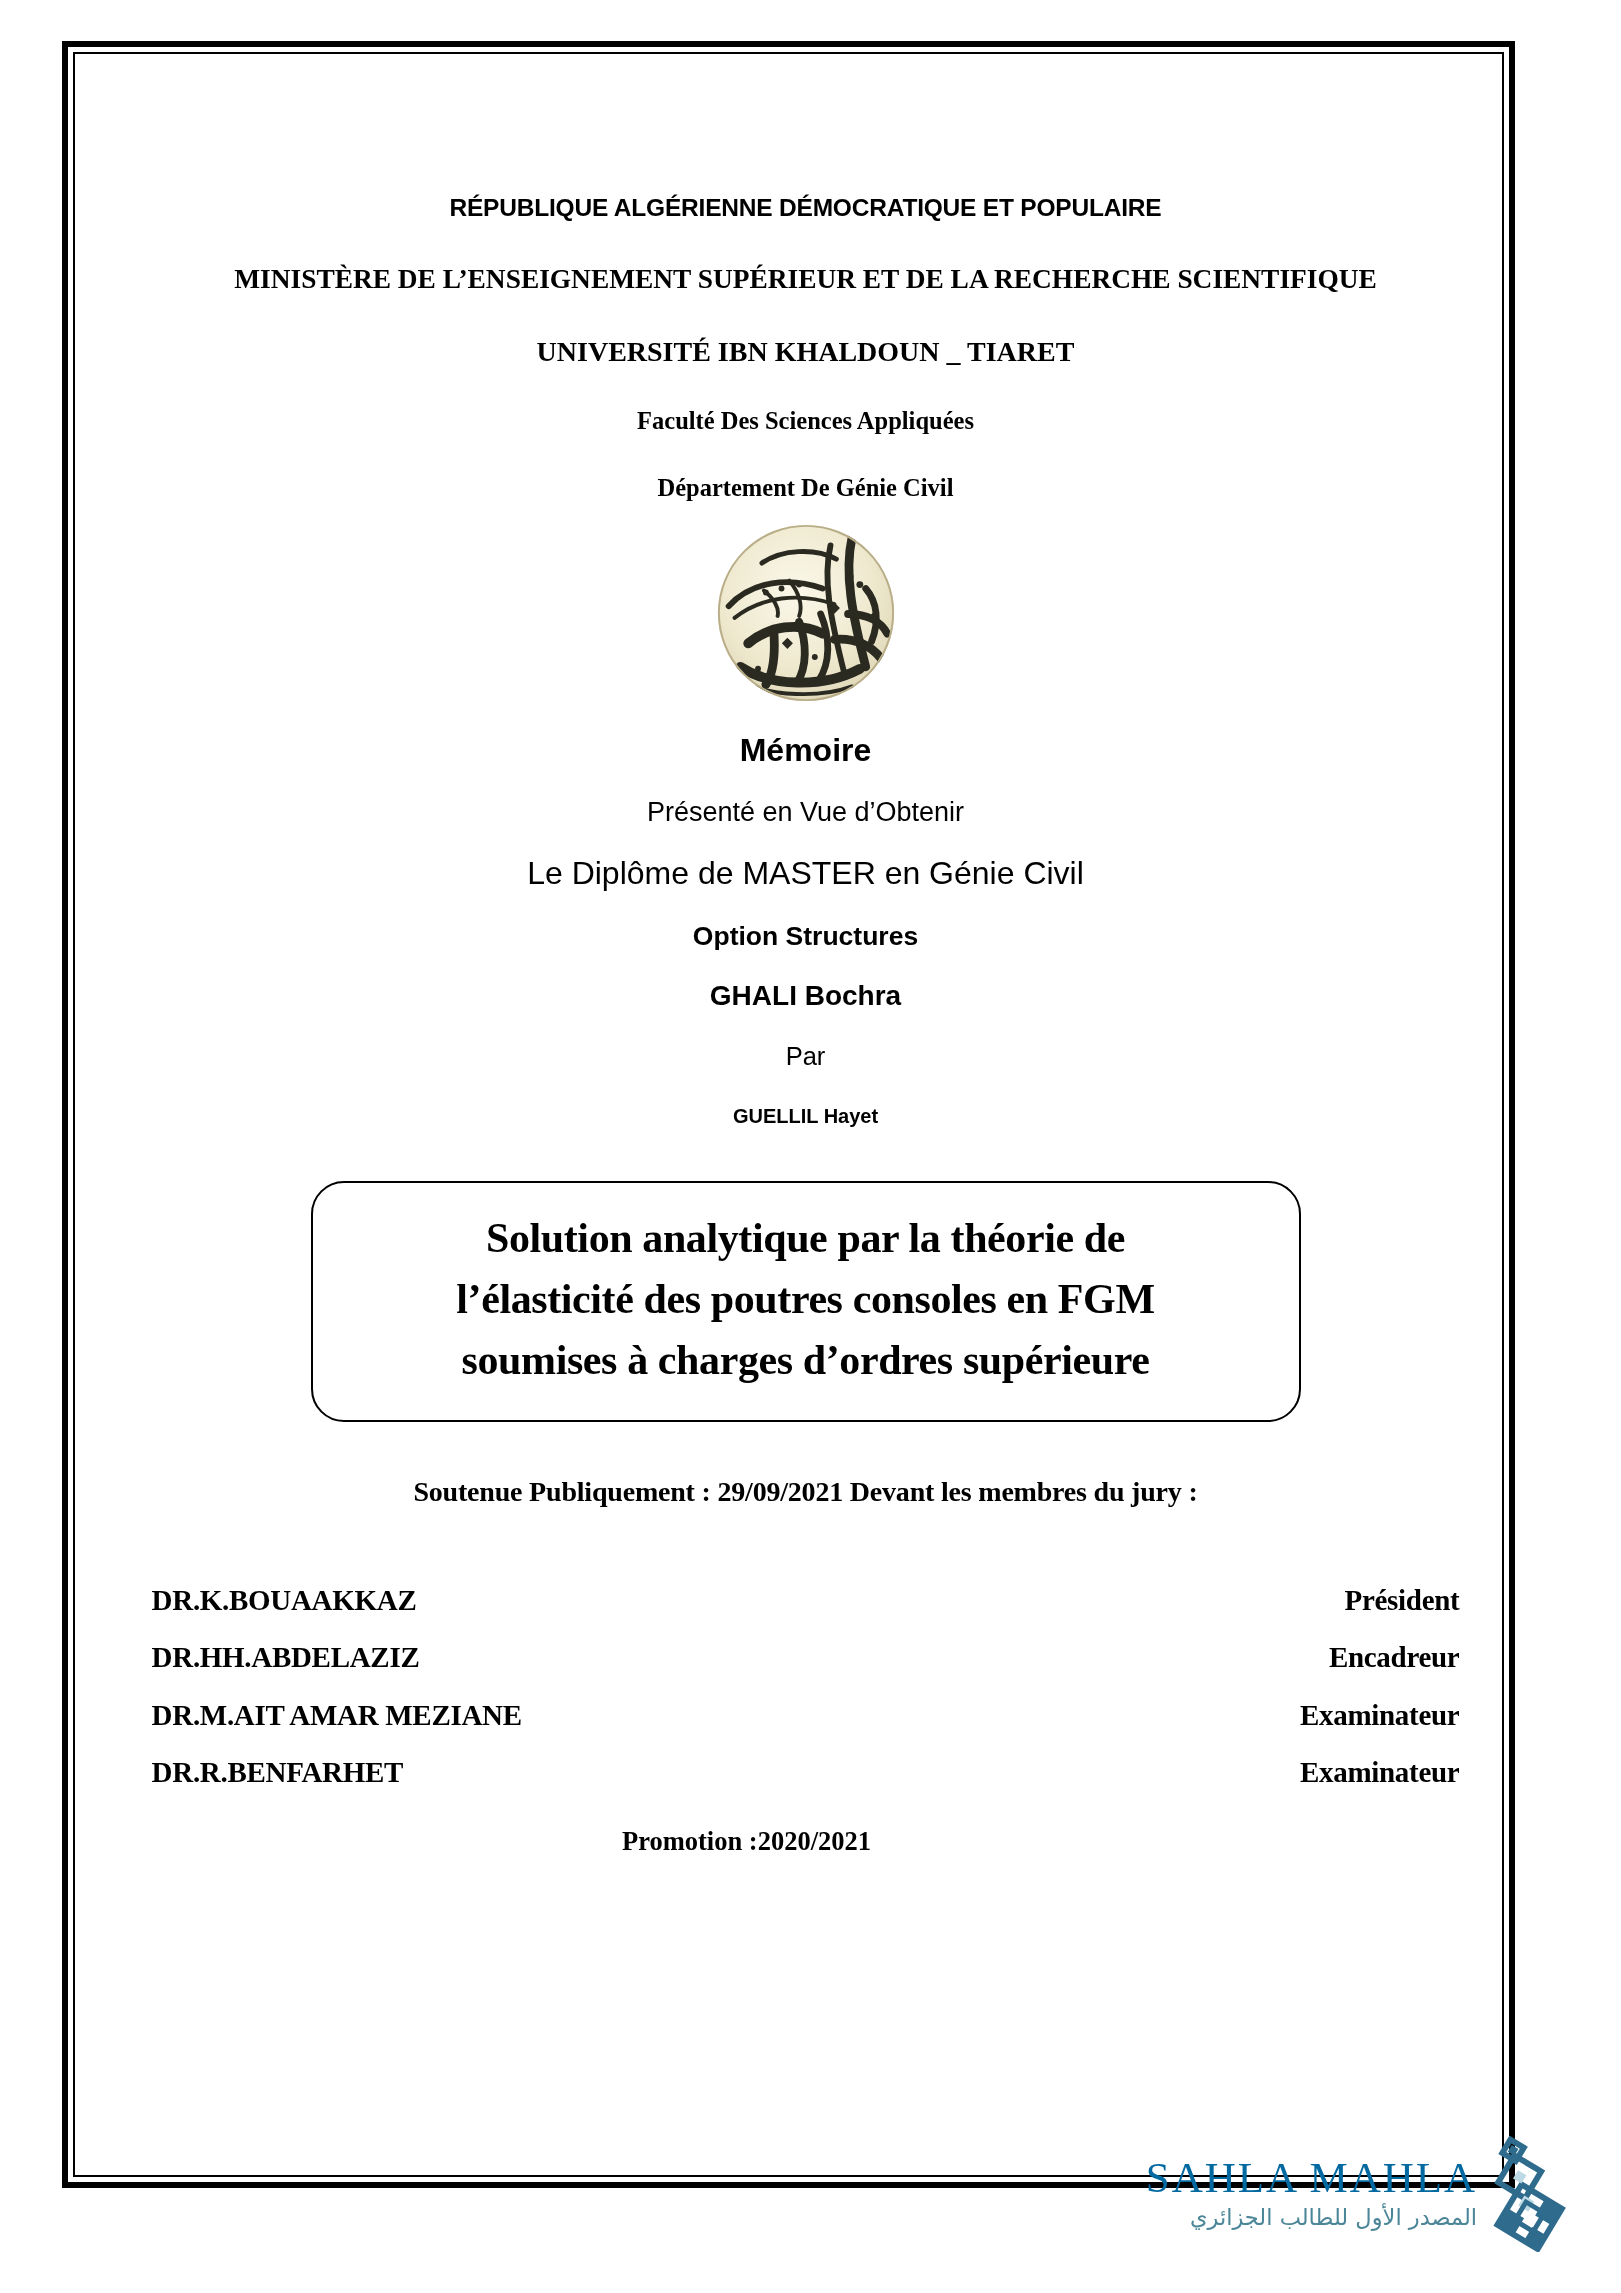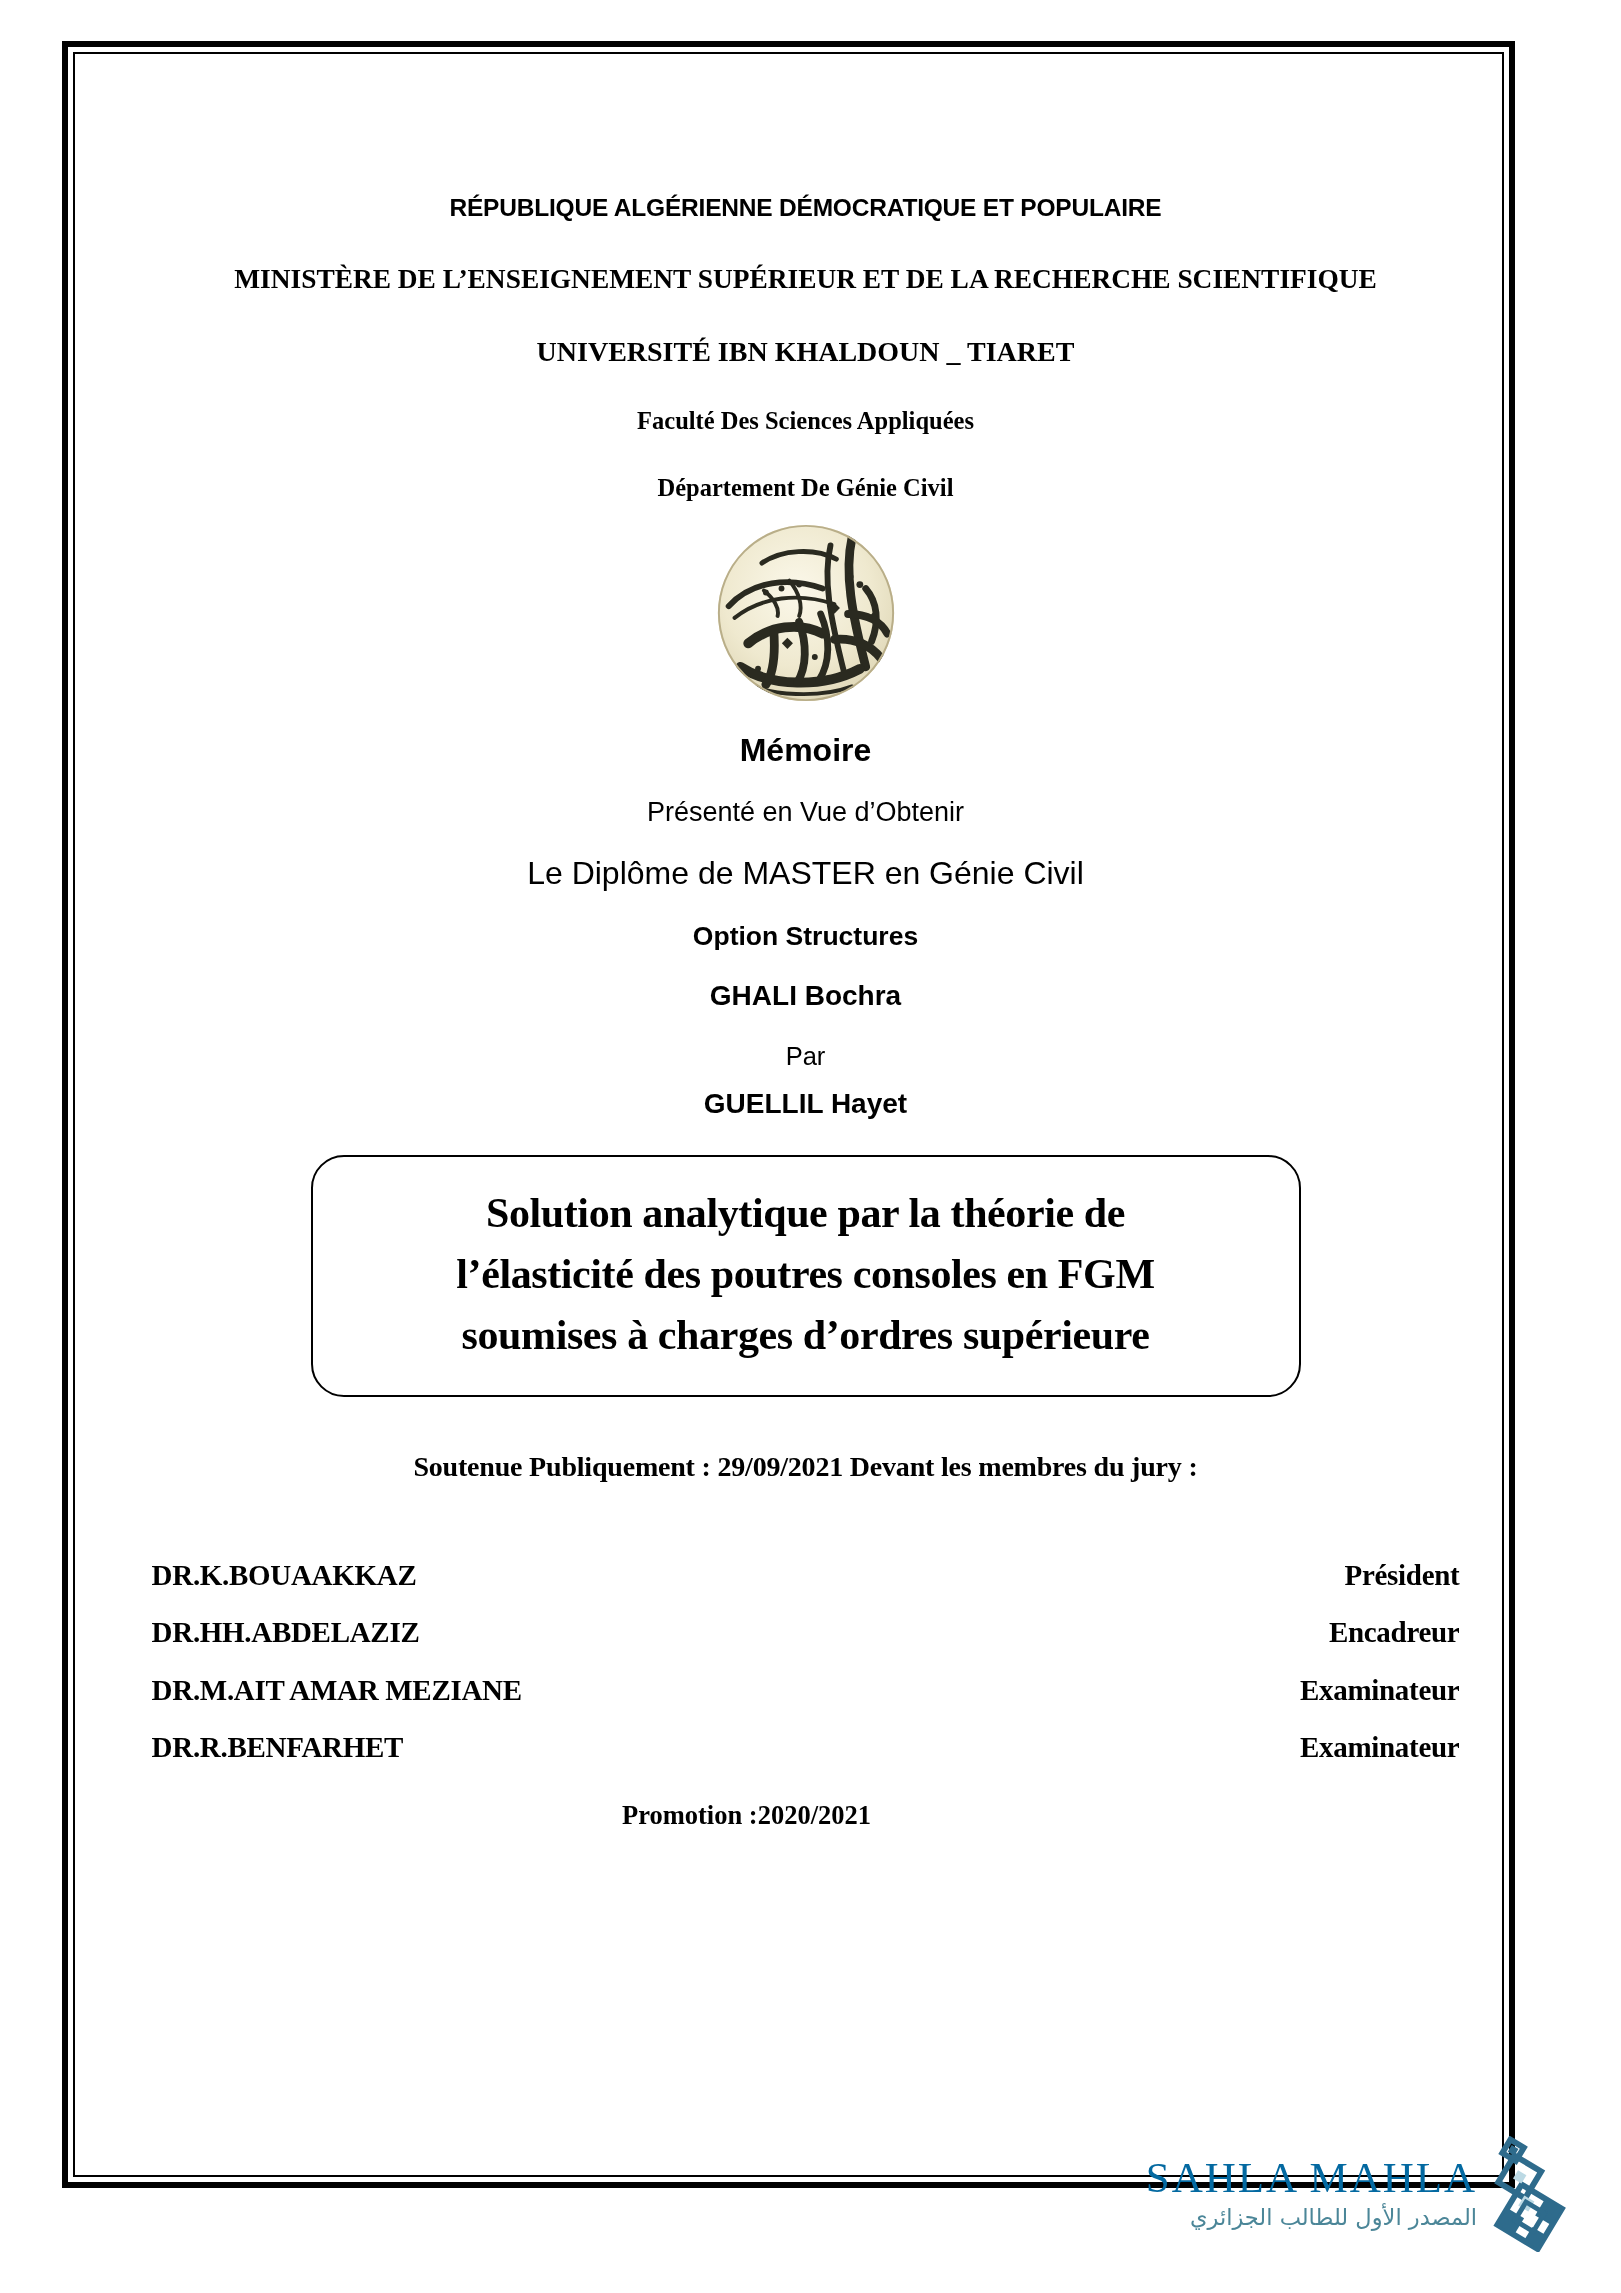--- a/index.html
+++ b/index.html
@@ -105,25 +105,25 @@
     font-size: 25.5px;
     line-height: 1.1;
   }
   .deg.b { font-weight: bold; }
   .m-memoire   { margin-top: 27px; font-size: 32px; }
   .m-presente  { margin-top: 30px; font-size: 27px; }
   .m-diplome   { margin-top: 29px; font-size: 32px; }
   .m-option    { margin-top: 30px; font-size: 26.5px; }
   .m-par       { margin-top: 30px; font-size: 25.5px; }
   .m-author1   { margin-top: 30px; font-size: 28px; }
-  .m-author2   { margin-top: 19px; font-size: 28px; }
+  .m-author2   { margin-top: 35px; font-size: 20px; }
 
   
   #title-box {
-    margin: 36px auto 0 auto;
+    margin: 54px auto 0 auto;
     width: 990px;
     box-sizing: border-box;
     border: 2.5px solid #000000;
     border-radius: 33px;
     padding: 25.5px 33px 29px 33px;
     background: #ffffff;
   }
   #title-box .t-line {
     text-align: center;
     font-family: "Liberation Serif", serif;

